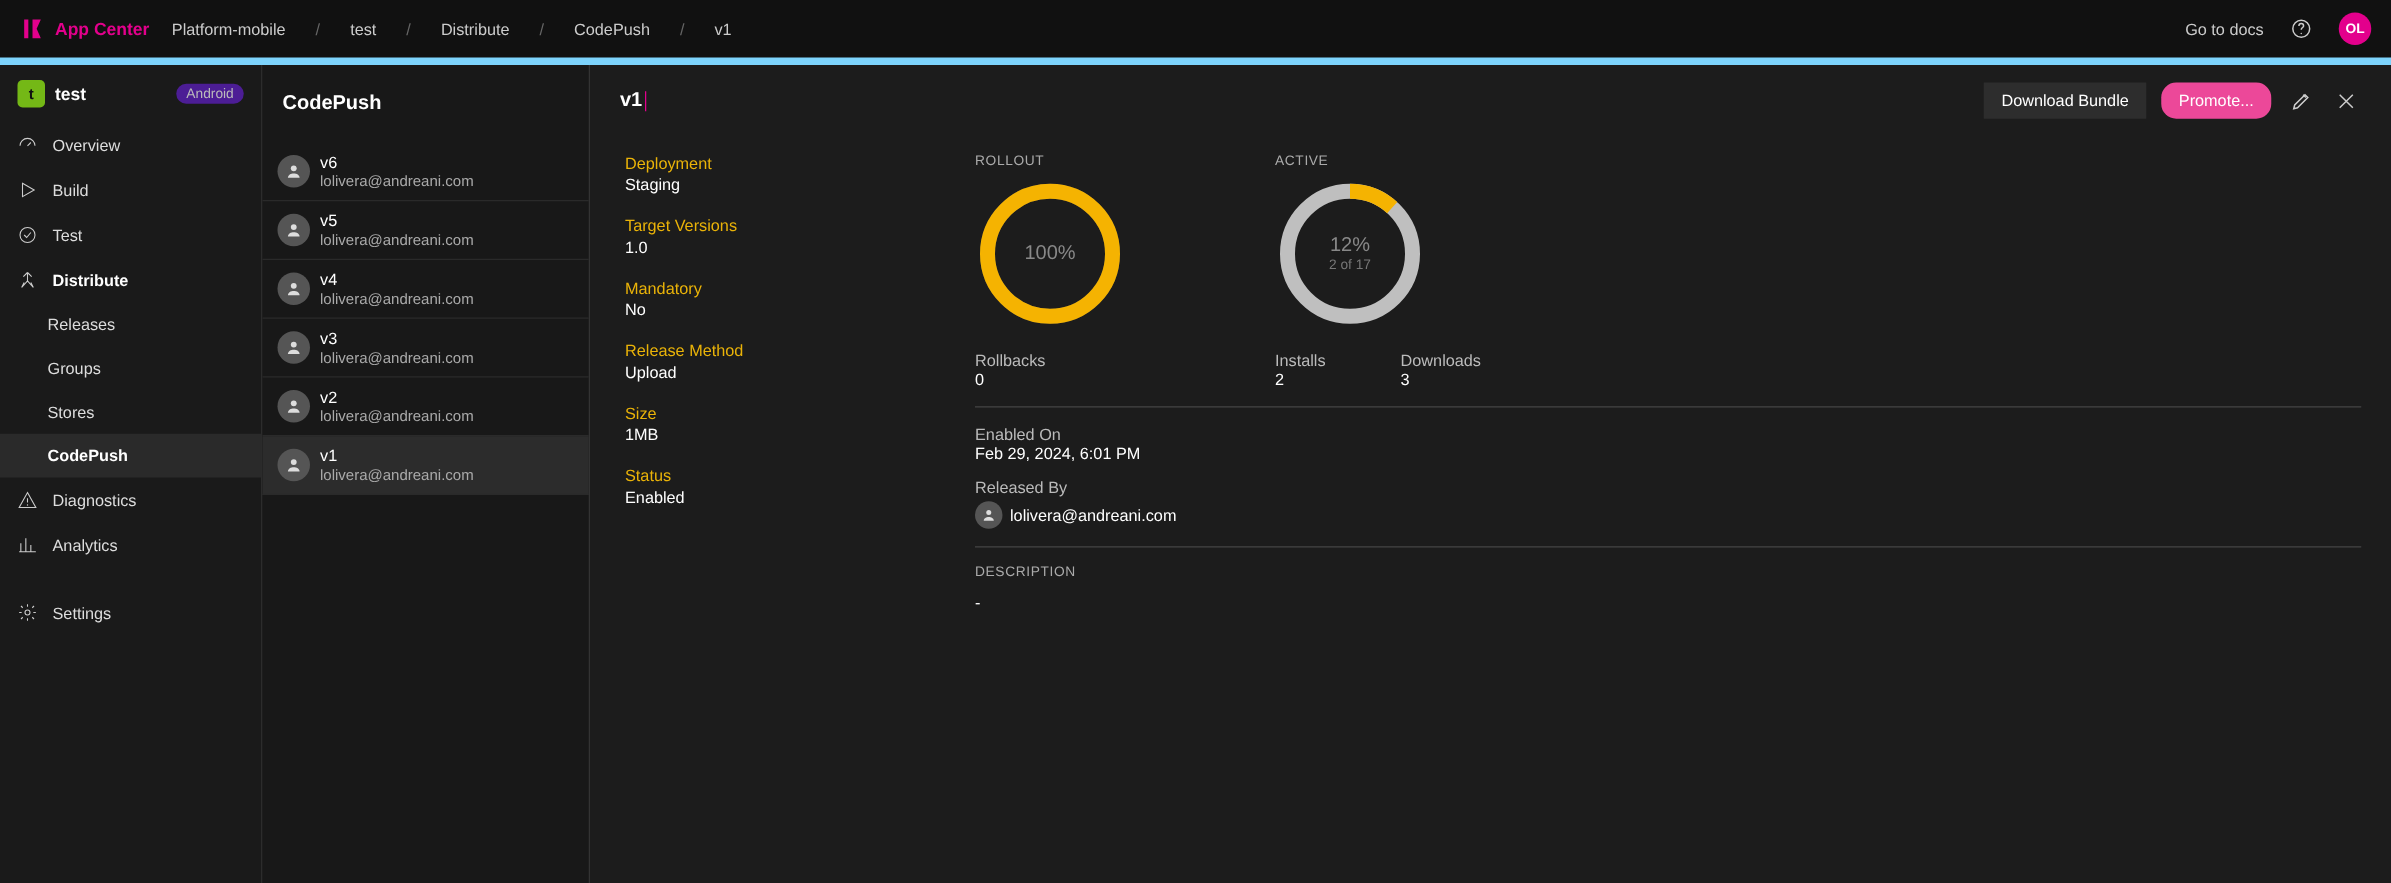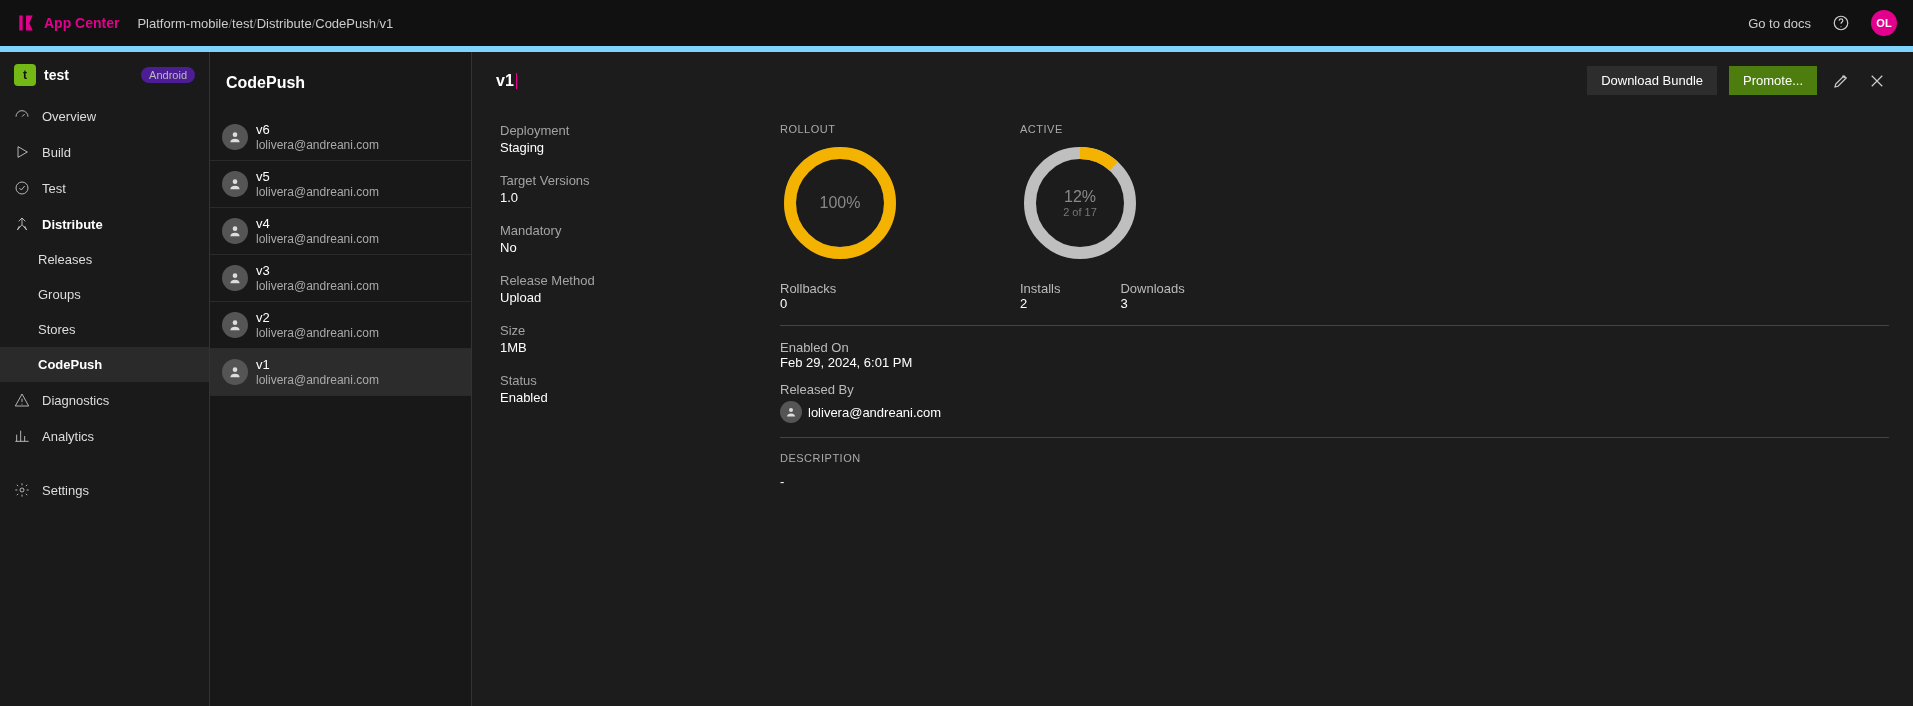--- a/index.html
+++ b/index.html
@@ -1,20 +1,20 @@
 <!DOCTYPE html>
 <html><head>
 <meta charset="utf-8">
 <style>
   * { margin:0; padding:0; box-sizing:border-box; }
   body { font-family:"Segoe UI", Arial, sans-serif; background:#111; color:#e0e0e0; font-size:13px; overflow:hidden; }
   .topbar { height:52px; display:flex; align-items:center; padding:0 16px; border-bottom:6px solid #7dd3fc;justify-content:center; }
   .logo { width:20px; height:20px; margin-right:8px; fill:#e3008c; }
   .brand { color:#e3008c; font-weight:600; margin-right:18px; font-size:14px;}
-  .crumbs { display:flex; align-items:center; gap:0; color:#ccc; font-size:13px; }
+  .crumbs { display:flex; align-items:center; gap:24px; color:#ccc; font-size:13px; }
   .crumbs .sep { color:#666; }
   .crumb { color:#ccc; }
   .top-right { margin-left:auto; display:flex; align-items:center; gap:18px; }
   .top-link { color:#ccc; }
   .avatar-top { width:26px; height:26px; border-radius:50%; background:#e3008c; color:#fff; display:flex; align-items:center; justify-content:center; font-size:11px; font-weight:600;}
   .layout { display:flex; height:calc(100vh - 44px); }
   .sidebar { width:210px; background:#1a1a1a; border-right:1px solid #333; display:flex; flex-direction:column;}
   .app-header { padding:12px 14px; display:flex; align-items:center; gap:8px;}
   .app-icon { width:22px; height:22px; border-radius:4px; background:#74b816; color:#111; display:flex; align-items:center; justify-content:center; font-size:12px; font-weight:600;}
   .app-name { font-weight:600; color:#fff; font-size:14px;}
@@ -35,26 +35,26 @@
   .vmeta { display:flex; flex-direction:column; line-height:1.2;}
   .vname { color:#fff; font-size:13px;}
   .vemail { color:#aaa; font-size:12px;}
   .main { flex:1; background:#1c1c1c; padding:14px 24px 30px 24px; overflow:auto; position:relative;}
   .main-header { display:flex; align-items:center; margin-bottom:28px;}
   .main-title { font-size:16px; font-weight:600; color:#fff;}
   .cursor-bar { display:inline-block; width:1px; height:16px; background:#e3008c; margin-left:2px; vertical-align:middle;}
   .main-actions { margin-left:auto; display:flex; align-items:center; gap:12px;}
   .btn { padding:7px 14px; font-size:13px; color:#fff; cursor:pointer; border:none; }
   .btn-dark { background:#2d2d2d; }
-  .btn-primary { background:#4d7c0f; }
+  .btn-primary { background:#ec4899;border-radius:12px; }
   .icon-btn { width:24px; height:24px; display:flex; align-items:center; justify-content:center; cursor:pointer;}
   .icon-btn svg { width:18px; height:18px; stroke:#ccc; fill:none; stroke-width:1.6;}
   .content-row { display:flex; gap:80px;}
   .details { display:flex; flex-direction:column; gap:18px; min-width:200px; margin-left:4px;}
-  .field-label { color:#a3a3a3; font-size:13px; }
+  .field-label { color:#eab308; font-size:13px; }
   .field-value { color:#fff; font-size:13px; margin-top:2px;}
   .metrics { flex:1; display:flex; flex-direction:column;}
   .metrics-top { display:flex; gap:120px;}
   .metric-block { display:flex; flex-direction:column;}
   .metric-title { font-size:11px; letter-spacing:0.5px; color:#aaa; margin-bottom:6px;}
   .donut-wrap { position:relative; width:120px; height:120px; margin-top:2px;}
   .donut-center { position:absolute; inset:0; display:flex; flex-direction:column; align-items:center; justify-content:center; color:#888;text-align:right;}
   .donut-pct { font-size:16px;}
   .donut-sub { font-size:11px; color:#777;}
   .sub-stats { display:flex; gap:60px; margin-top:18px;}

